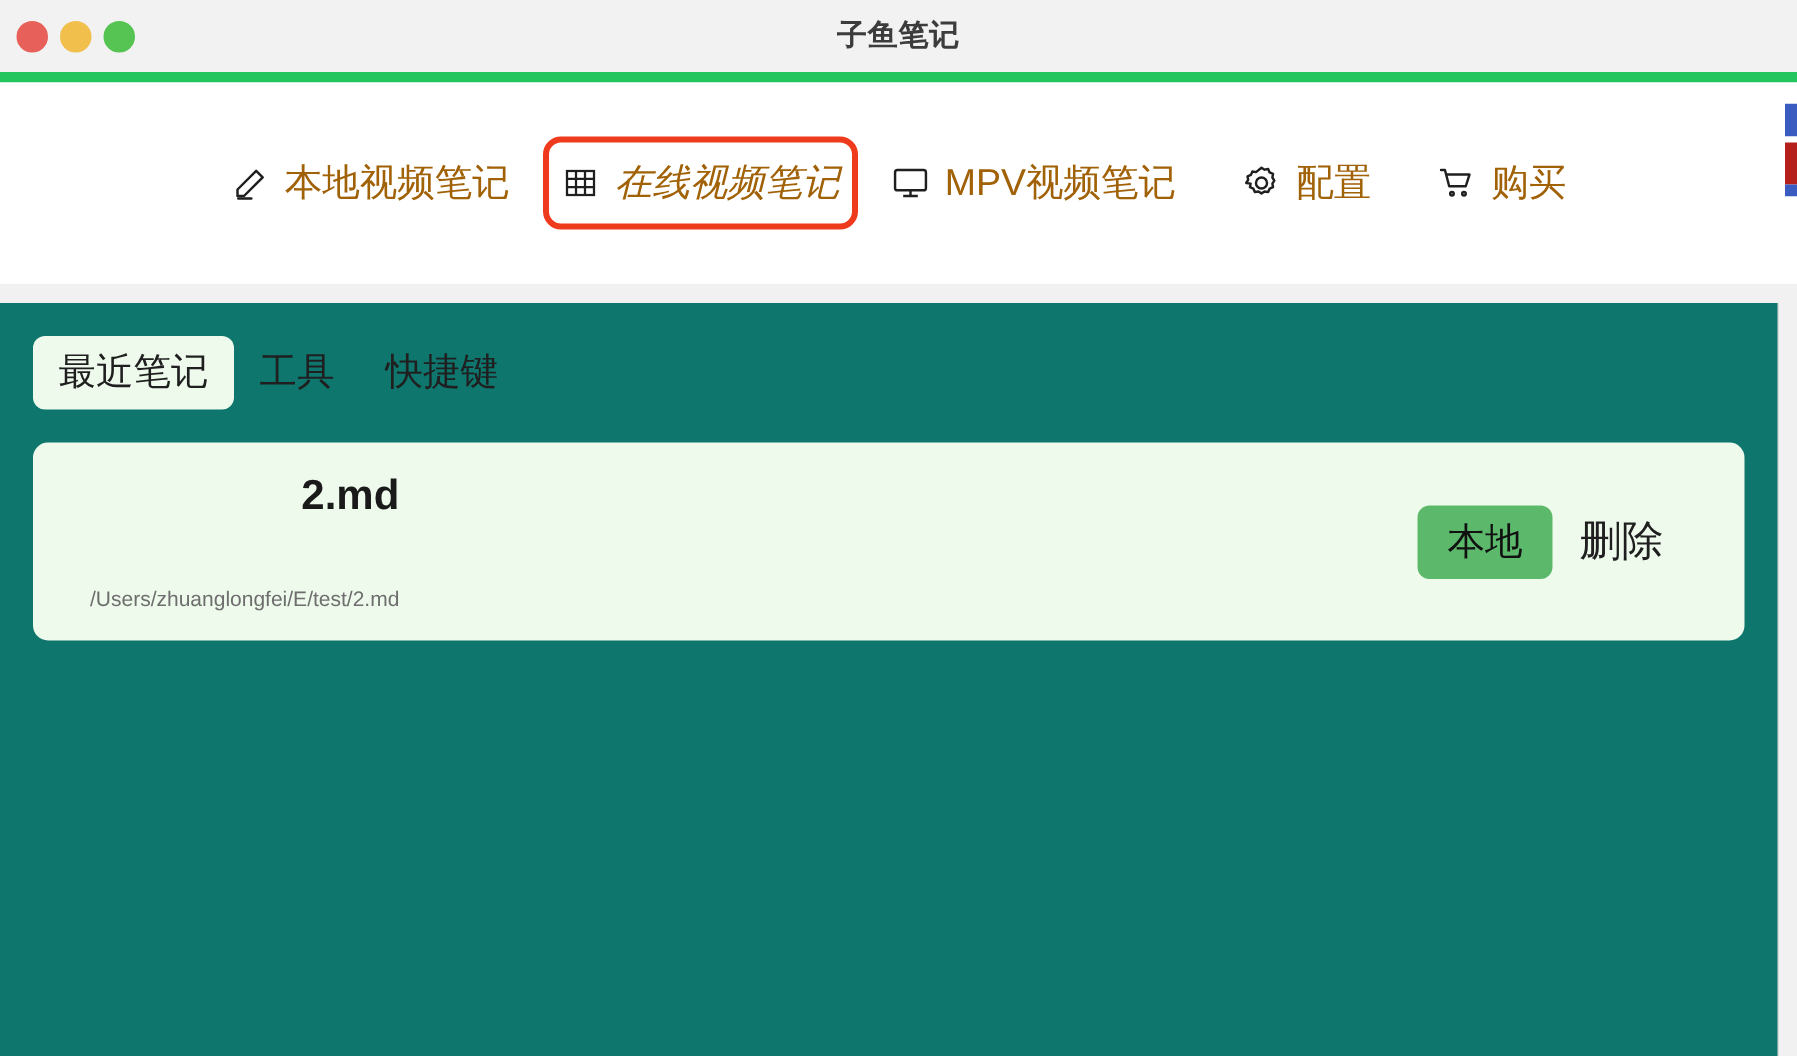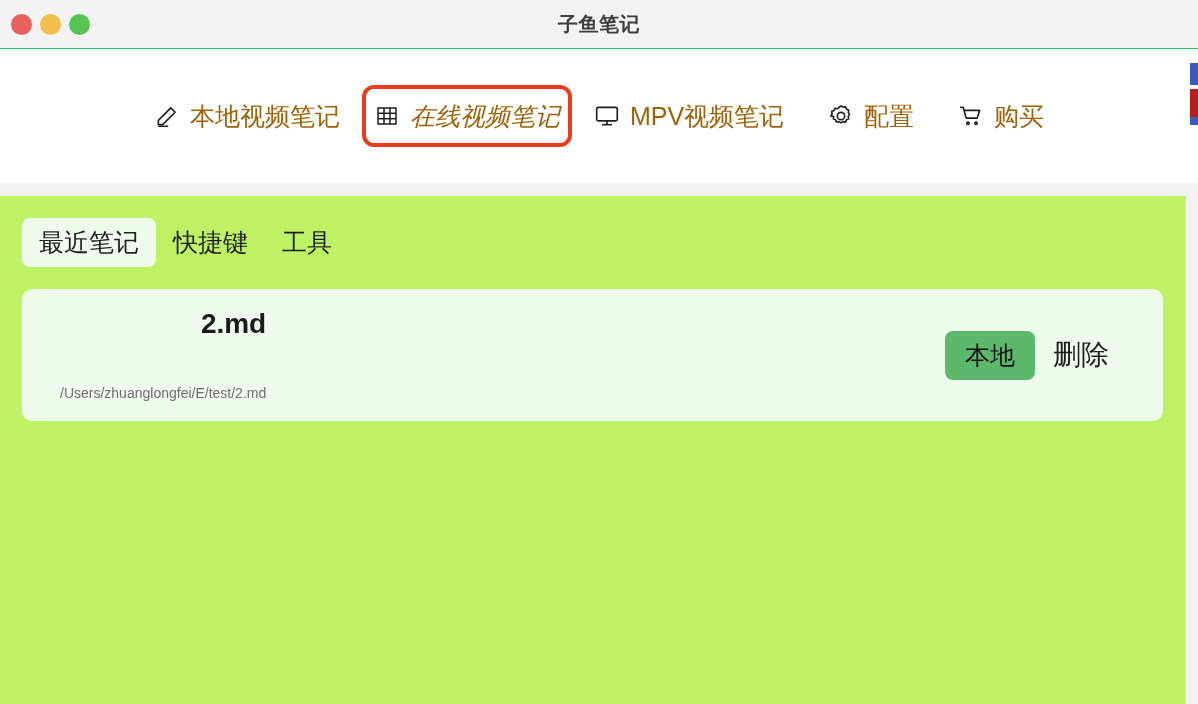--- a/index.html
+++ b/index.html
@@ -21,21 +21,21 @@
     display: flex;
     flex-direction: column;
   }
 
   
   .titlebar {
     position: relative;
     height: 48px;
     min-height: 48px;
     background: #f2f2f2;
-    border-bottom: 1px solid #22c55e;
+    border-bottom: 7px solid #22c55e;
     display: flex;
     align-items: center;
   }
   .traffic-lights {
     display: flex;
     align-items: center;
     gap: 8px;
     padding-left: 11px;
   }
   .light {
@@ -136,21 +136,21 @@
   
   .content-wrap {
     flex: 1;
     background: #f1f1f2;
     display: flex;
     justify-content: flex-start;
     overflow: hidden;
   }
   .panel {
     width: 1186px;
-    background: #bef264;
+    background: #0f766e;
     border-right: 1px solid #d8d8d8;
     box-sizing: border-box;
     padding: 0;
     overflow: hidden;
   }
 
   
   .tabs {
     display: flex;
     align-items: center;
@@ -318,24 +318,24 @@
   <div class="gutter"></div>
 
   <div class="content-wrap">
     <div class="panel">
 
       <div class="tabs">
         <div class="tab active">
           <span>最近笔记</span>
         </div>
         <div class="tab">
-          <span>快捷键</span>
+          <span>工具</span>
         </div>
         <div class="tab">
-          <span>工具</span>
+          <span>快捷键</span>
         </div>
       </div>
 
       <div class="cards">
         <div class="note-card">
           <div class="note-info">
             <div class="note-title">2.md</div>
             <div class="note-path">/Users/zhuanglongfei/E/test/2.md</div>
           </div>
           <div class="note-actions">

